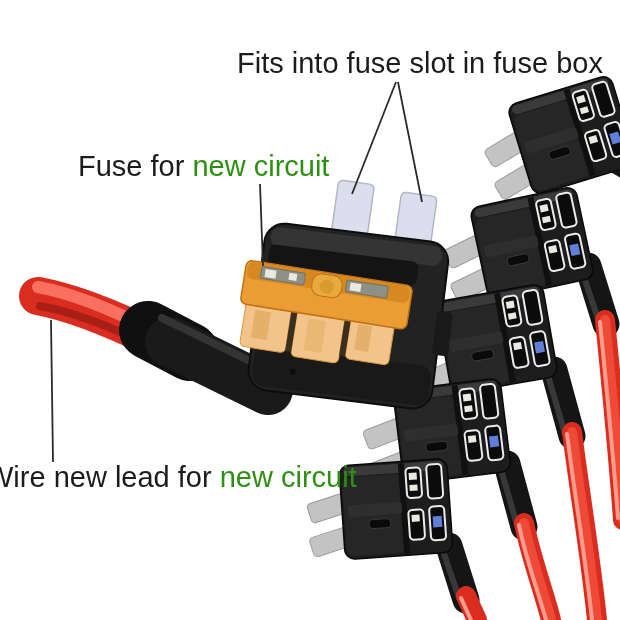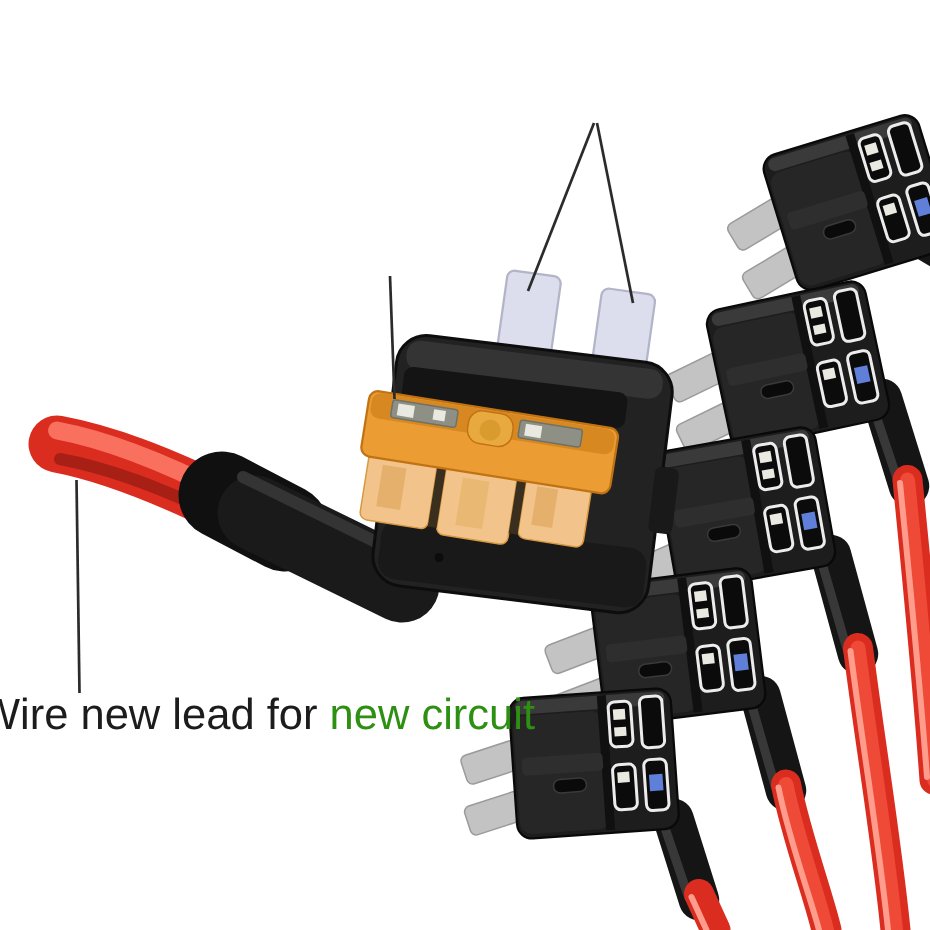--- a/index.html
+++ b/index.html
@@ -174,19 +174,25 @@
     </g>
 
     <g>
       <path class="leader" d="M 396 82 L 352 194"></path>
       <path class="leader" d="M 398 82 L 422 202"></path>
       <path class="leader" d="M 260 184 L 263 266"></path>
       <path class="leader" d="M 51 320 L 53 462"></path>
     </g>
   </svg>
 
+  <div class="label lbl-top">
+    <span>Fits into fuse slot in fuse box</span>
+  </div>
 
+  <div class="label lbl-fuse">
+    <span>Fuse for </span><span class="hl">new circuit</span>
+  </div>
 
   <div class="label lbl-wire">
     <span>Wire new lead for </span><span class="hl">new circuit</span>
   </div>
 
 </div>
 
 </body></html>

